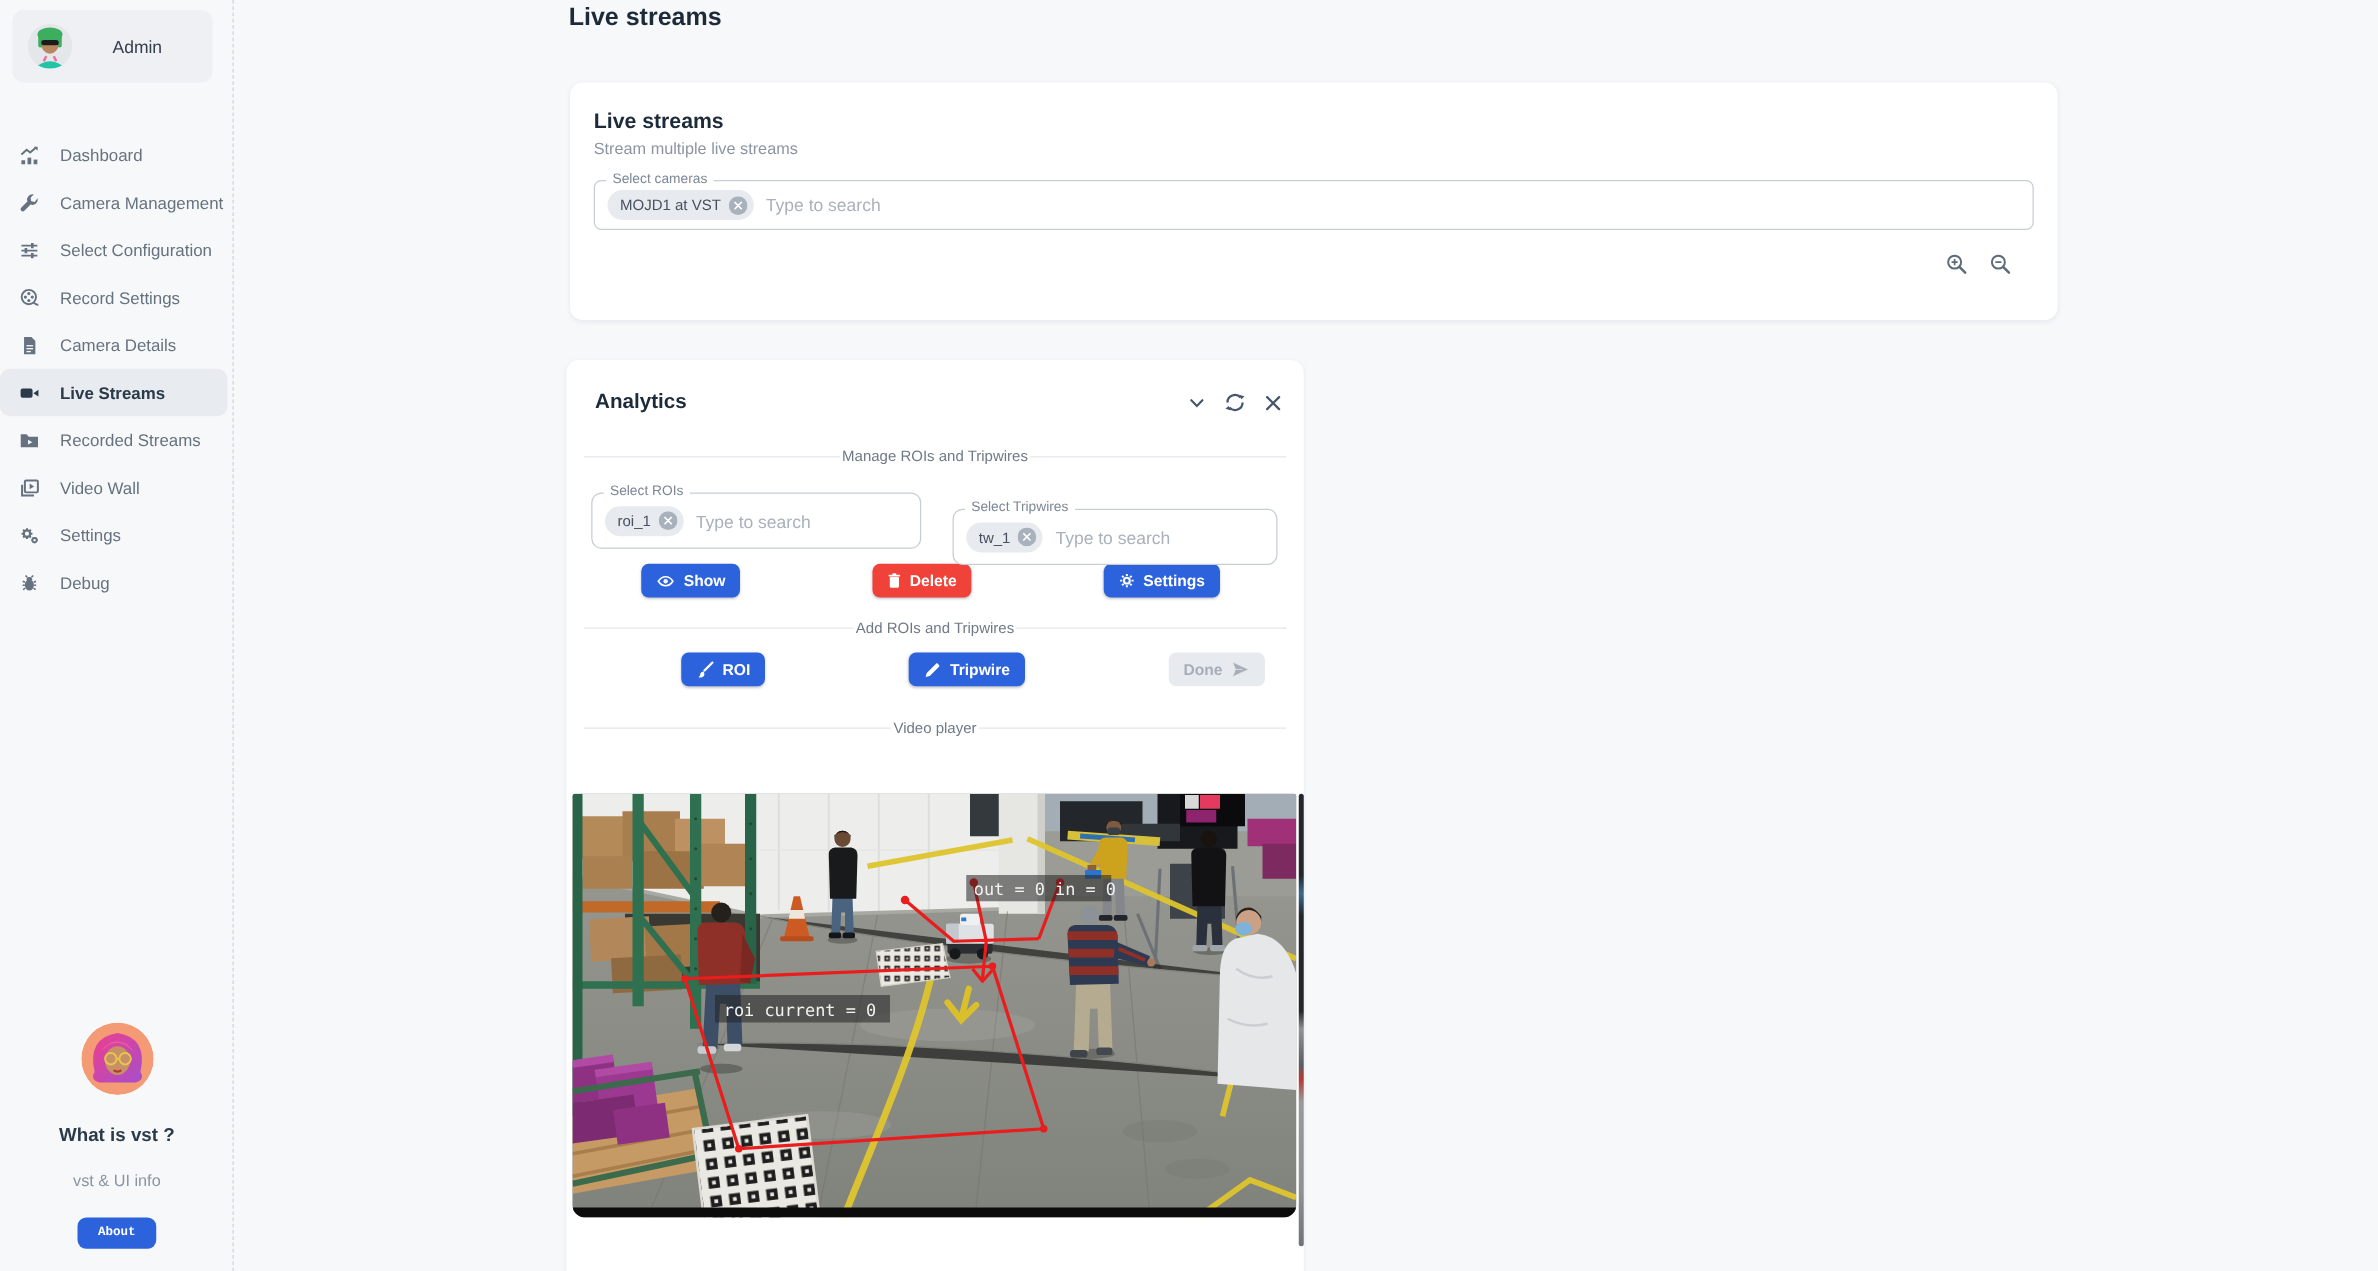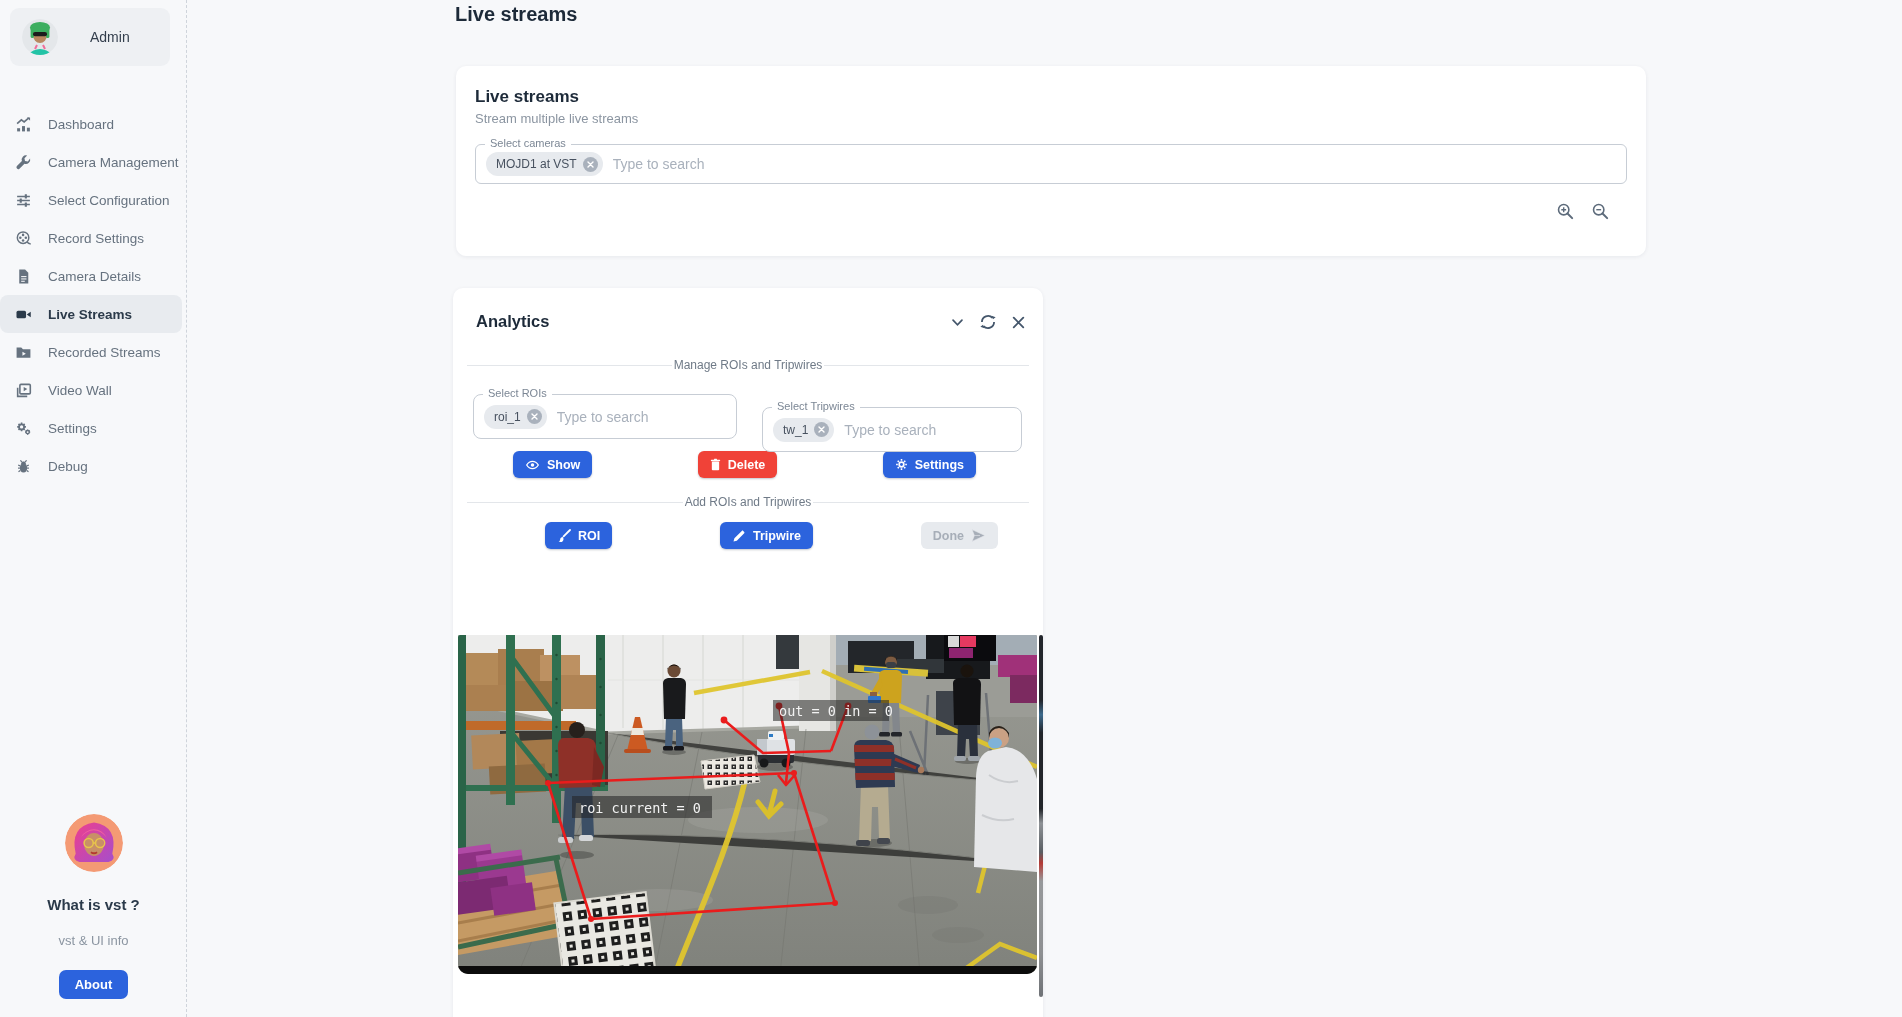--- a/index.html
+++ b/index.html
@@ -21,22 +21,22 @@
                color:#66727f; font-size:13.5px; cursor:pointer; }
   .menu-item svg { flex:0 0 auto; }
   .menu-item.selected { background:#e8ebef; border-radius:8px; width:182px;
                         color:#2b3раф; color:#2b3a4a; font-weight:bold; }
 
   .side-footer { position:absolute; left:0; bottom:0; width:187px; text-align:center; }
   .foot-av { width:58px; height:58px; border-radius:50%; overflow:hidden; margin:0 auto 24px; }
   .foot-title { font-size:15px; font-weight:bold; color:#2b3a4a; margin-bottom:20px; }
   .foot-sub { font-size:13px; color:#8b95a1; margin-bottom:22px; }
   .about-btn { display:inline-block; background:#2c63dd; color:#fff; font-weight:bold;
-               font-size:13px; border:none; border-radius:7px; padding:7px 16px;
-               cursor:pointer; margin-bottom:18px; font-family:Liberation Sans, sans-serif; }
+               font-size:10px; border:none; border-radius:7px; padding:7px 16px;
+               cursor:pointer; margin-bottom:18px; font-family:Liberation Mono, monospace; }
 
   
   .page-title { position:absolute; left:455px; top:3px; font-size:20px; font-weight:bold; color:#1d2a39; }
 
   .card { background:#fff; border-radius:10px; box-shadow:0 1px 4px rgba(20,30,50,.07); }
   .live-card { position:absolute; left:456px; top:66px; width:1190px; height:190px; }
   .lc-title { font-size:17px; font-weight:bold; color:#1d2a39; margin:21px 0 4px 19px; }
   .lc-sub { font-size:13px; color:#8b95a1; margin-left:19px; }
 
   .field { position:relative; border:1px solid #c7cdd5; border-radius:6px;
@@ -67,21 +67,21 @@
   .divider .line { flex:1; height:1px; background:#e3e6ea; }
   .div-manage { margin-top:4px; }
   .div-add { margin-top:17px; }
   .div-video { margin-top:26px; }
 
   .fields-row { position:relative; height:45px; margin-top:22px; }
   .roi-field { position:absolute; left:20px; top:0; width:264px; height:45px; border-radius:8px; }
   .tw-field  { position:absolute; left:309px; top:0; width:260px; height:45px; border-radius:8px;margin-top:13px; }
 
   .btn-row { display:flex; justify-content:space-between; margin:12px 67px 0 60px; }
-  .btn-row2 { margin:13px 45px 0 60px;padding-left:32px; }
+  .btn-row2 { margin:13px 31px 0 60px;padding-left:32px; }
   .btn { display:inline-flex; align-items:center; gap:7px; border:none; border-radius:6px;
          height:27px; padding:0 12px; font-size:12.5px; font-weight:bold; color:#fff;
          cursor:pointer; font-family:inherit; box-shadow:0 1px 2px rgba(20,30,60,.25); }
   .btn.blue { background:#2c63dd; }
   .btn.red  { background:#f04238; }
   .btn.disabled { background:#e7eaee; color:#a7aeb8; box-shadow:none; cursor:default; }
 
   .playing { margin:23px 0 0 16px; font-size:16px; font-weight:bold; color:#1d2a39; }
 
   .video { position:absolute; left:5px; top:347px; width:579px; height:339px;
@@ -368,20 +368,25 @@
         <span>Tripwire</span>
       </button>
       <button class="btn disabled">
         <span>Done</span>
         <svg width="15" height="13" viewBox="0 0 15 13">
           <path d="M1 12.4 L14 6.5 L1 0.6 L3.4 6.5 Z M3.4 6.5 H9" fill="#a7aeb8" stroke="#e7eaee" stroke-width="0.6"></path>
         </svg>
       </button>
     </div>
 
+    <div class="divider div-video">
+      <span class="line"></span>
+      <span>Video player</span>
+      <span class="line"></span>
+    </div>
 
 
     <div class="video">
       <svg width="579" height="339" viewBox="0 0 579 339" preserveAspectRatio="none">
         <defs>
           <linearGradient id="floorg" x1="0" y1="0" x2="0" y2="1">
             <stop offset="0" stop-color="#9a9b94"></stop>
               <stop offset="1" stop-color="#80827c"></stop>
           </linearGradient>
           <pattern id="apriltag" width="15" height="15" patternUnits="userSpaceOnUse">

